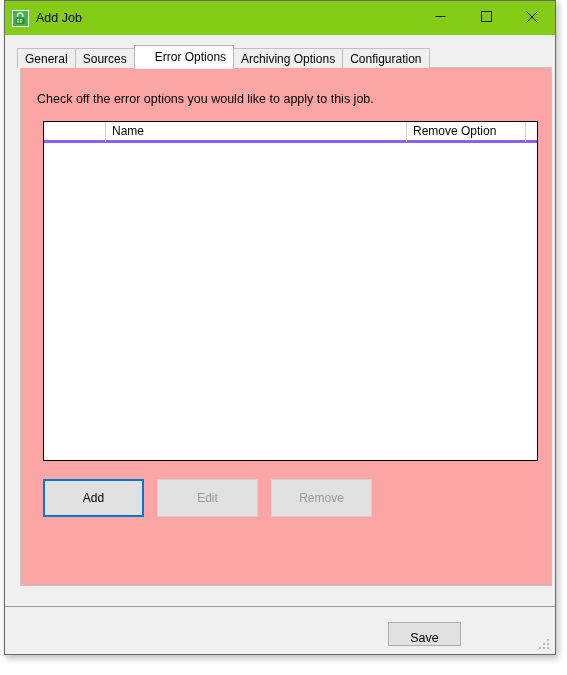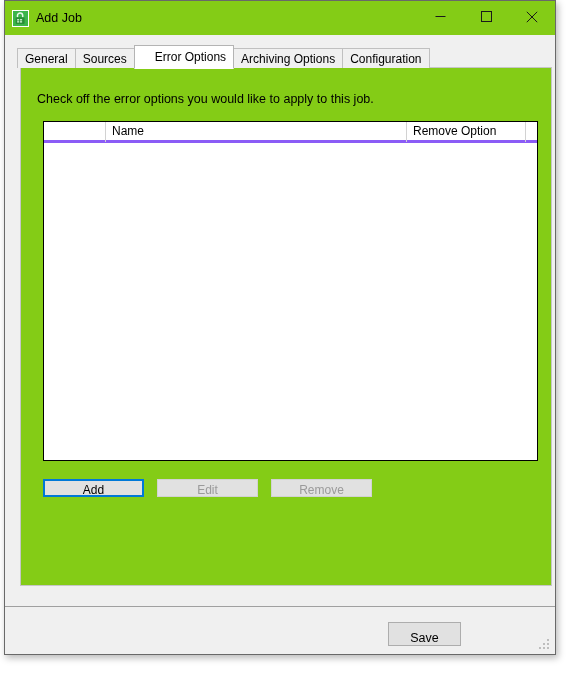--- a/index.html
+++ b/index.html
@@ -101,21 +101,21 @@
     padding-left: 20px;
   }
 
   
   #tabpanel {
     position: absolute;
     left: 15px;
     top: 66px;
     width: 532px;
     height: 519px;
-    background: #84cc16;
+    background: #fca5a5;
     border: 1px solid #c6c6c6;
     box-sizing: border-box;
     z-index: 2;
   }
 
   #instruction {
     position: absolute;
     left: 16px;
     top: 24px;
     font-size: 12.5px;
@@ -162,21 +162,21 @@
     position: absolute;
     left: 0; right: 0;
     top: 21px; bottom: 0;
     background: #ffffff;
   }
 
   
   .rowbtn {
     position: absolute;
     top: 411px;
-    height: 18px;
+    height: 38px;
     font-family: "Liberation Sans", sans-serif;
     font-size: 12px;
     text-align: center;
     line-height: 21px;
     background: #e1e1e1;
     border: 1px solid #adadad;
     box-sizing: border-box;
     cursor: default;
     color: #000000;
     padding: 0;

